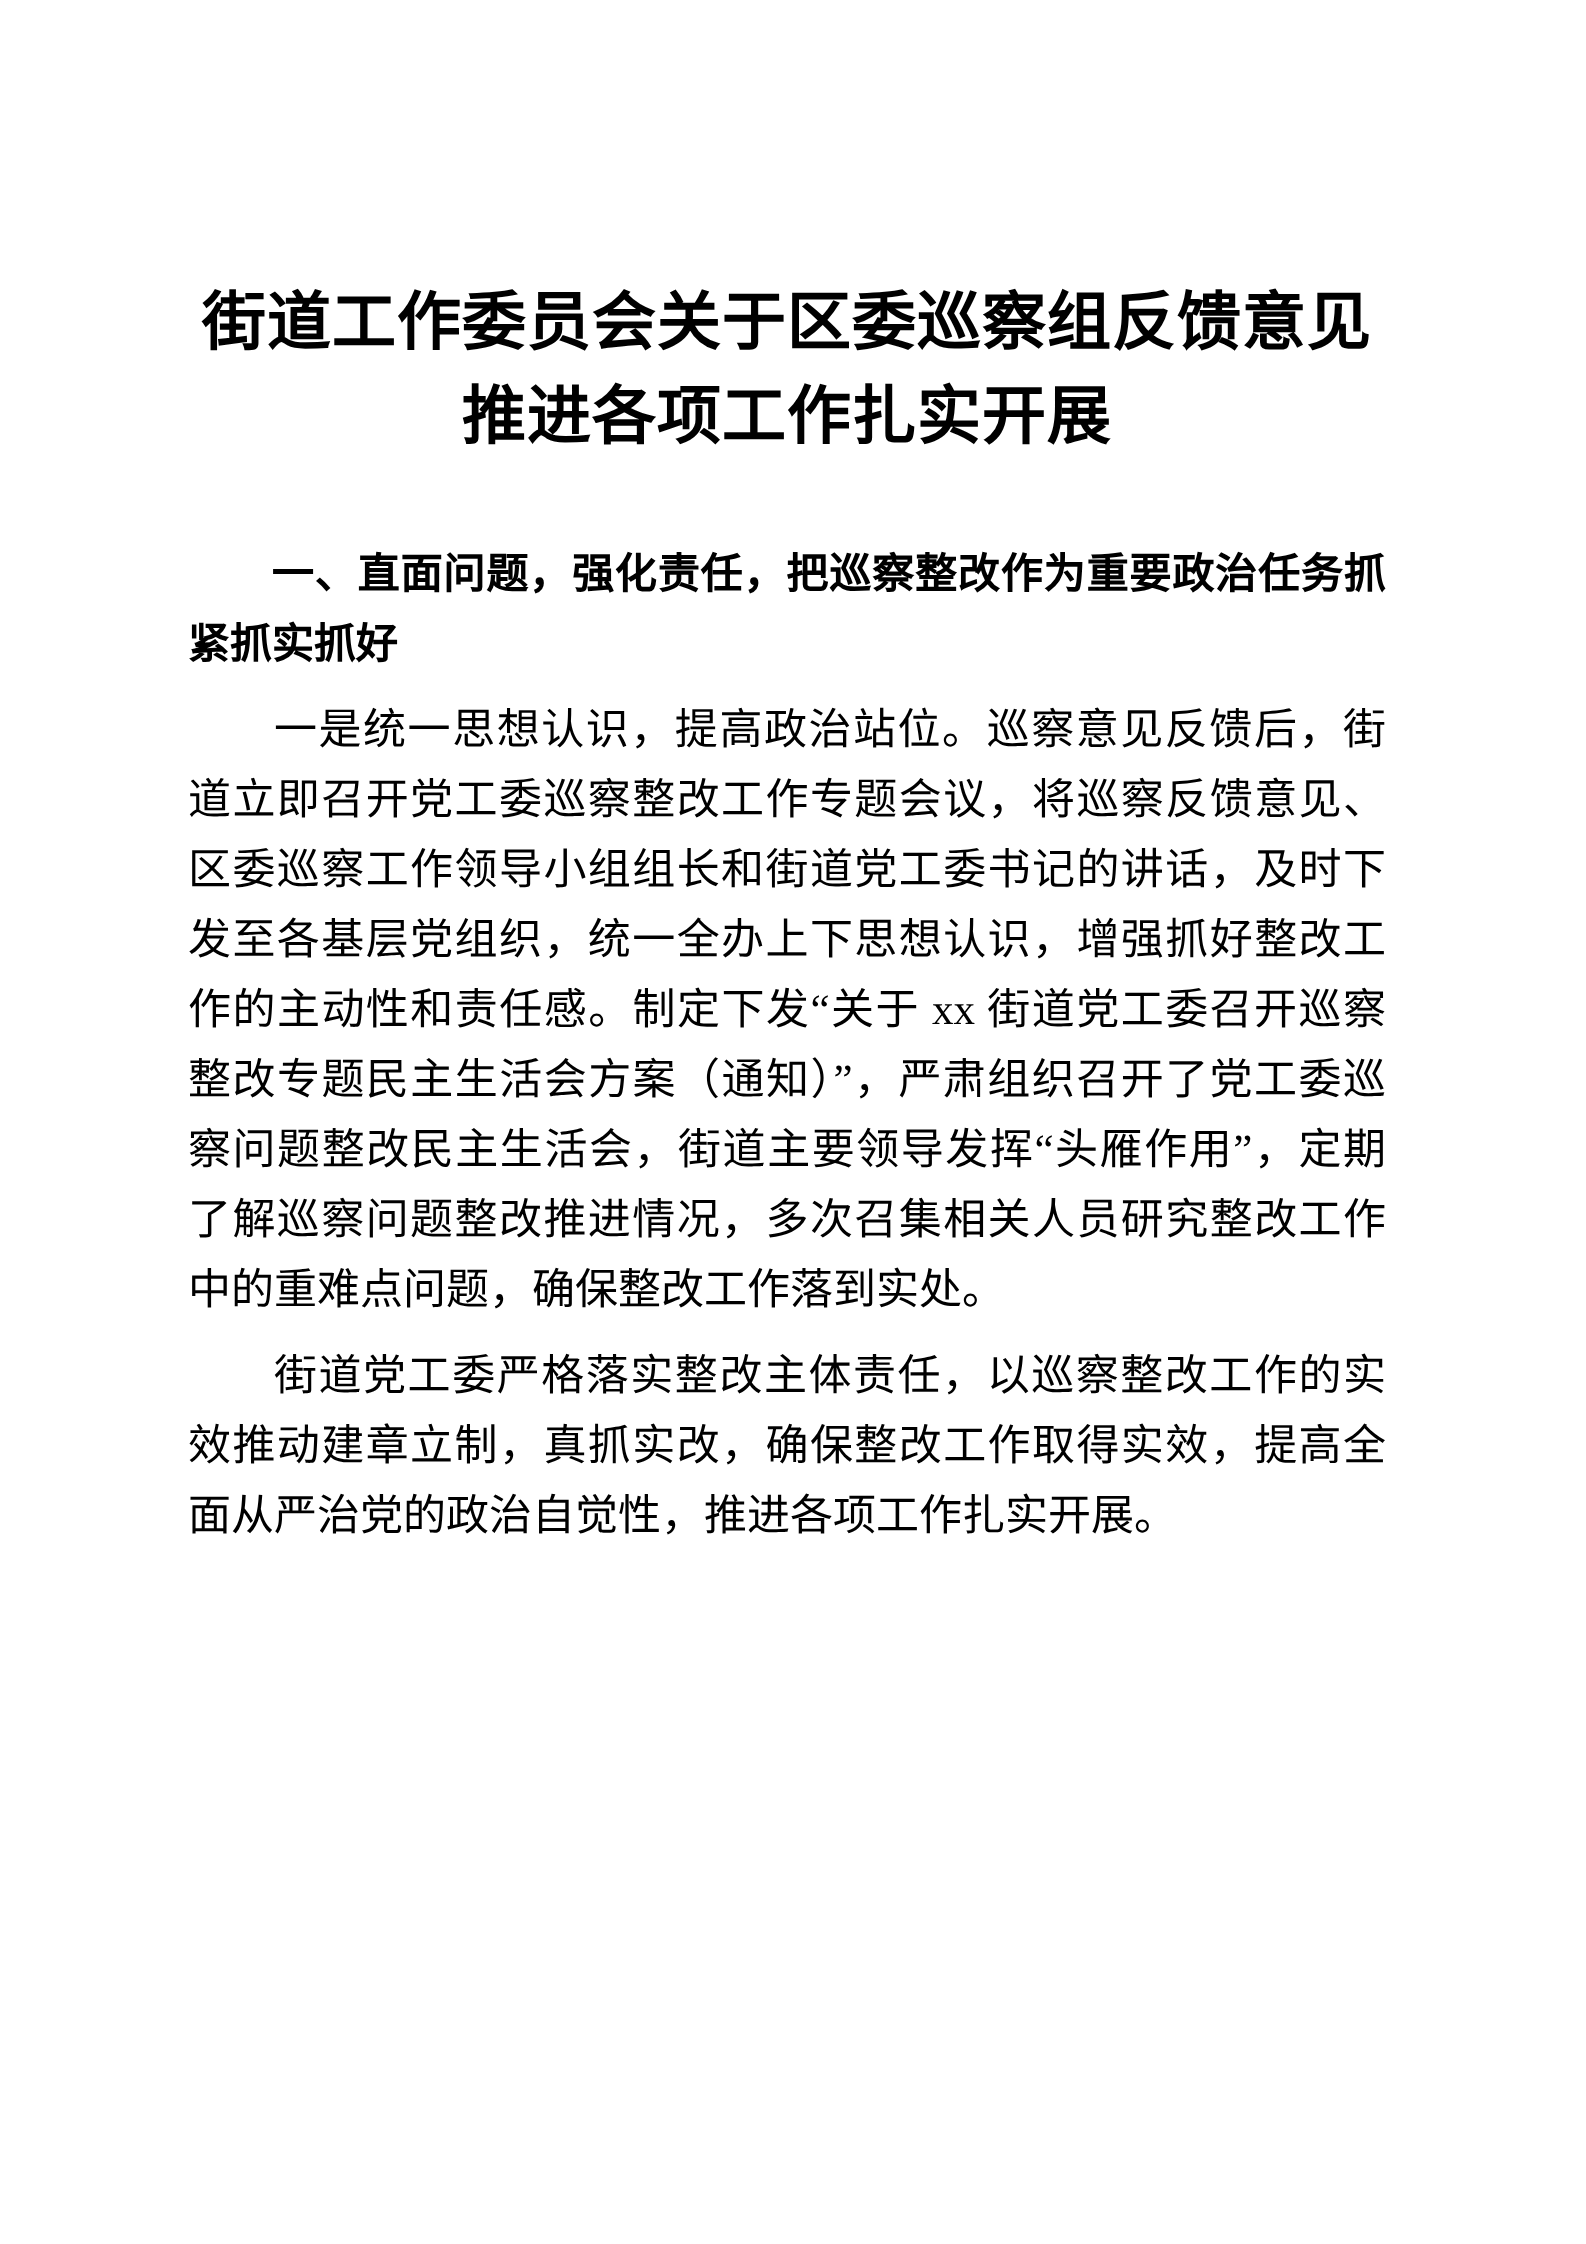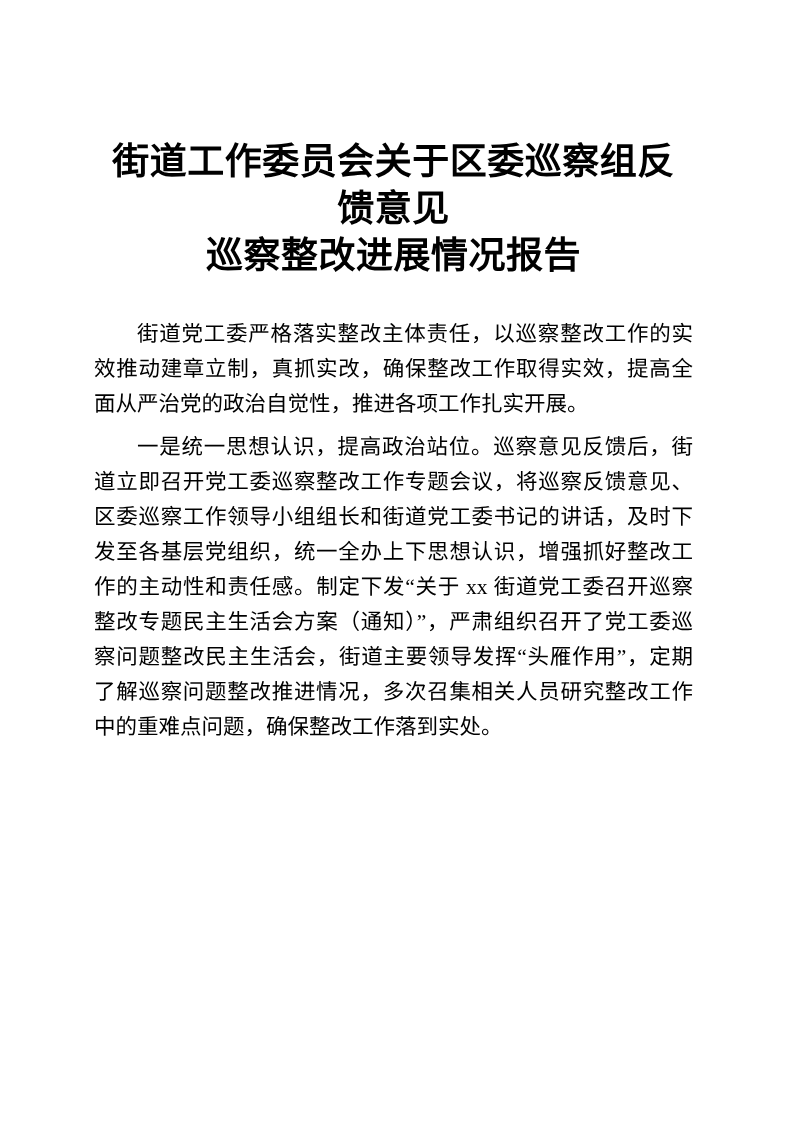--- a/index.html
+++ b/index.html
@@ -16,21 +16,21 @@
     margin: 0;
     background: #ffffff;
     color: #000000;
     padding: 138px 100px 0 94px;
     overflow: hidden;
   }
   .title {
     margin: 0 0 38px 0;
     font-family: "Liberation Serif", "DejaVu Serif", serif;
     font-weight: bold;
-    font-size: 37px;
+    font-size: 32px;
     line-height: 47px;
     text-align: center;
     letter-spacing: 0.5px;
   }
   .title-line {
     display: block;
   }
   .content {
     font-family: "Liberation Serif", "DejaVu Serif", serif;
     font-size: 21.5px;
@@ -47,24 +47,25 @@
     font-weight: bold;
     font-size: 21px;
   }
 </style>
 </head>
 <body>
 
 <div class="page">
   <h1 class="title">
     <span class="title-line">街道工作委员会关于区委巡察组反馈意见</span>
-    <span class="title-line">巡察整改进展情况报告</span>
+    <span class="title-line">推进各项工作扎实开展</span>
   </h1>
 
   <div class="content">
 
+    <p class="para heading">一、直面问题，强化责任，把巡察整改作为重要政治任务抓紧抓实抓好</p>
+
+    <p class="para">一是统一思想认识，提高政治站位。巡察意见反馈后，街道立即召开党工委巡察整改工作专题会议，将巡察反馈意见、区委巡察工作领导小组组长和街道党工委书记的讲话，及时下发至各基层党组织，统一全办上下思想认识，增强抓好整改工作的主动性和责任感。制定下发“关于 xx 街道党工委召开巡察整改专题民主生活会方案（通知）”，严肃组织召开了党工委巡察问题整改民主生活会，街道主要领导发挥“头雁作用”，定期了解巡察问题整改推进情况，多次召集相关人员研究整改工作中的重难点问题，确保整改工作落到实处。</p>
 
     <p class="para">街道党工委严格落实整改主体责任，以巡察整改工作的实效推动建章立制，真抓实改，确保整改工作取得实效，提高全面从严治党的政治自觉性，推进各项工作扎实开展。</p>
-
-    <p class="para">一是统一思想认识，提高政治站位。巡察意见反馈后，街道立即召开党工委巡察整改工作专题会议，将巡察反馈意见、区委巡察工作领导小组组长和街道党工委书记的讲话，及时下发至各基层党组织，统一全办上下思想认识，增强抓好整改工作的主动性和责任感。制定下发“关于 xx 街道党工委召开巡察整改专题民主生活会方案（通知）”，严肃组织召开了党工委巡察问题整改民主生活会，街道主要领导发挥“头雁作用”，定期了解巡察问题整改推进情况，多次召集相关人员研究整改工作中的重难点问题，确保整改工作落到实处。</p>
 
   </div>
 </div>
 
 </body></html>

